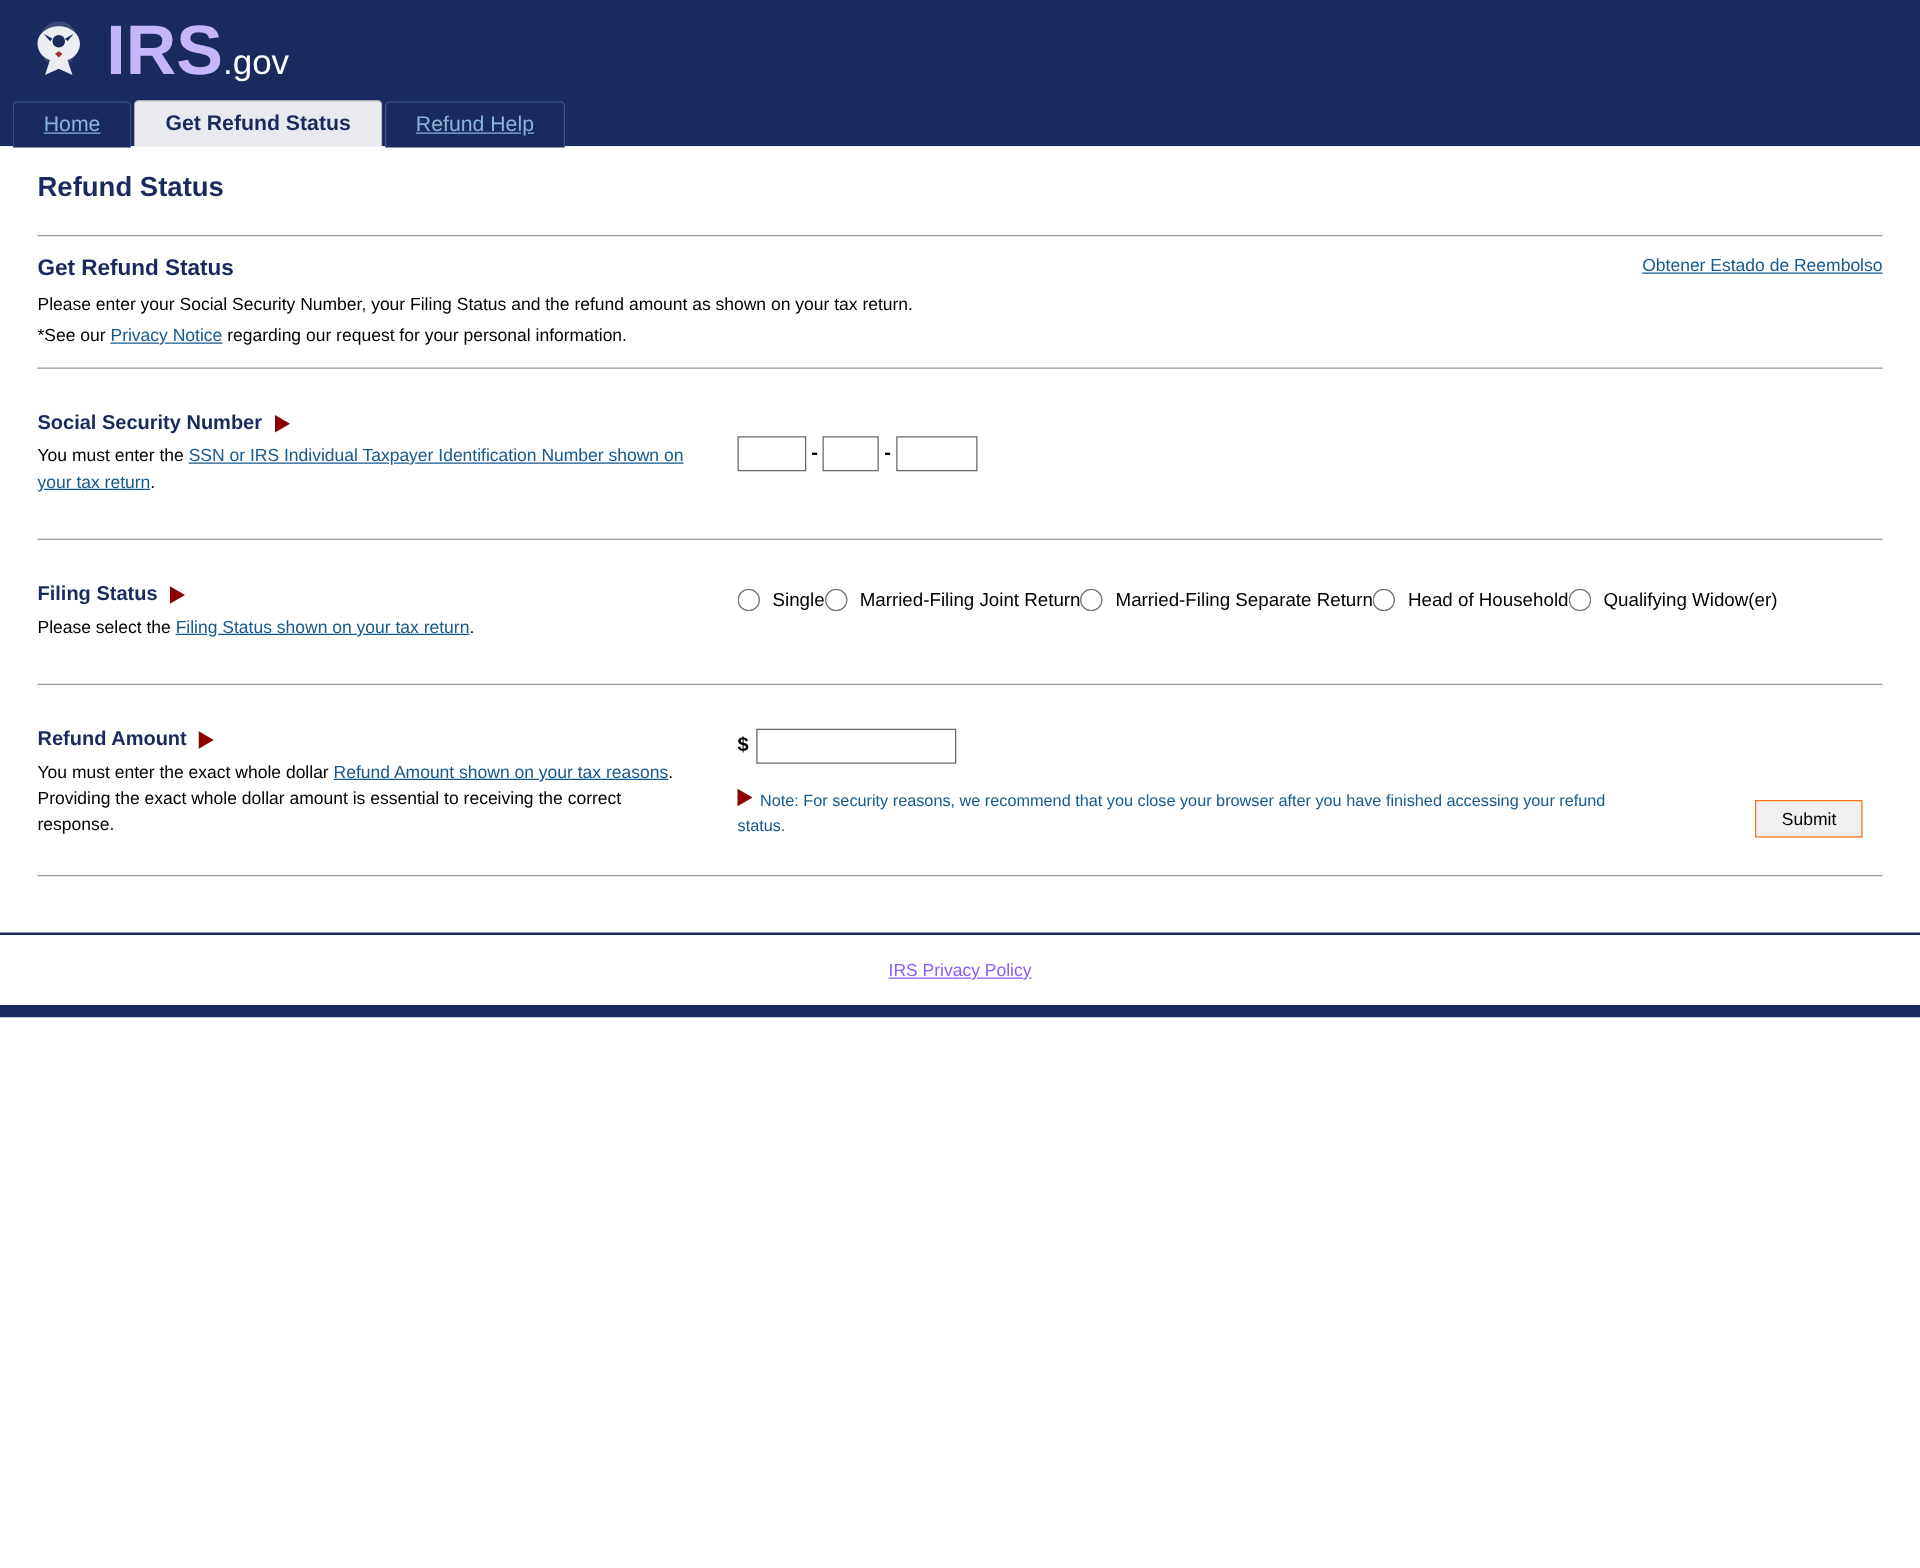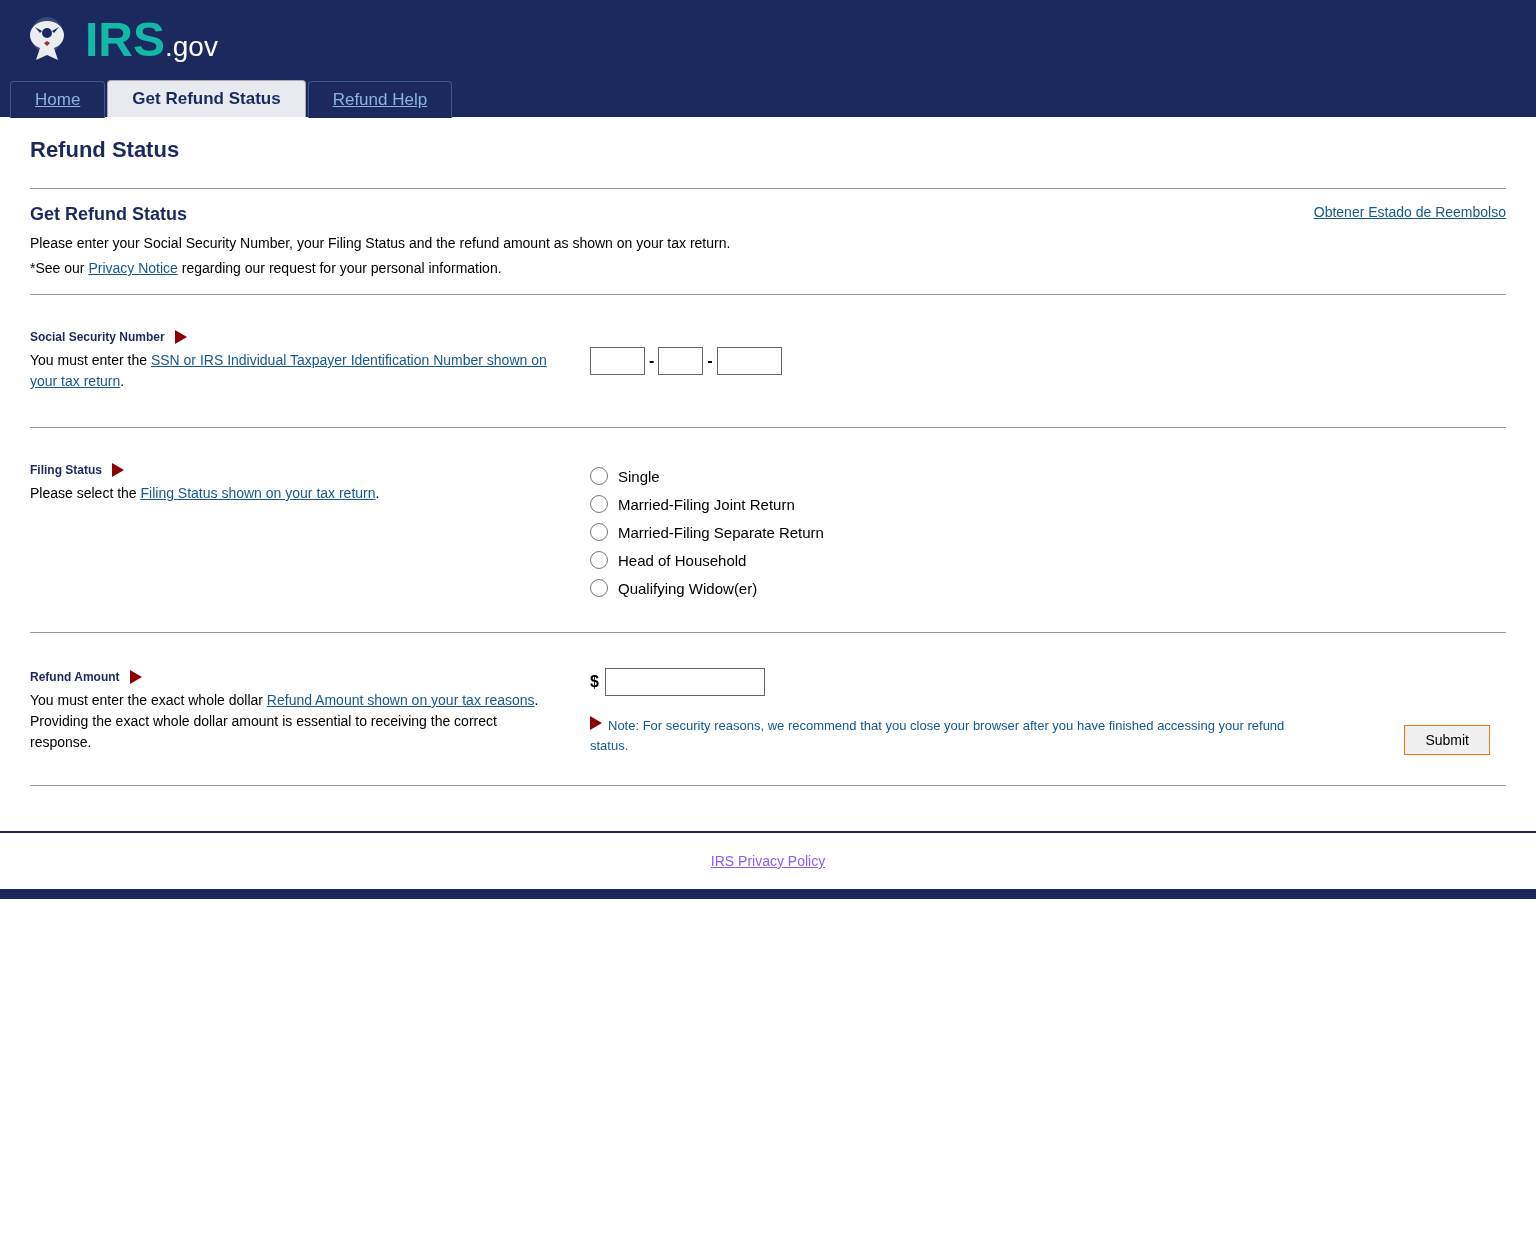--- a/index.html
+++ b/index.html
@@ -116,21 +116,21 @@
       flex: 0 0 520px;
     }
     .form-field-col {
       flex: 1;
       display: flex;
       flex-direction: column;
       justify-content: flex-start;
     }
     .field-title {
       color: #1a2a5e;
-      font-size: 12px;
+      font-size: 16px;
       font-weight: bold;
       margin-bottom: 6px;
       display: flex;
       align-items: center;
       gap: 6px;
     }
     .required-triangle {
       display: inline-block;
       width: 0;
       height: 0;
@@ -177,22 +177,20 @@
       font-size: 14px;
     }
     .ssn-dash {
       font-size: 16px;
       font-weight: bold;
       color: #000;
     }
     
     .radio-group {
       display: flex;
-      flex-direction: column;
-      gap: 10px;
       margin-top: 4px;
     }
     .radio-item {
       display: flex;
       align-items: center;
       gap: 10px;
       cursor: pointer;
     }
     .radio-item input[type="radio"] {
       width: 18px;
@@ -280,21 +278,21 @@
       <rect width="55" height="55" fill="#1a2a5e"></rect>
       <ellipse cx="27" cy="22" rx="16" ry="18" fill="#fff" opacity="0.15"></ellipse>
 
       <path d="M27 8 C18 8 10 14 10 22 C10 28 14 33 20 35 L16 47 L27 42 L38 47 L34 35 C40 33 44 28 44 22 C44 14 36 8 27 8Z" fill="white" opacity="0.9"></path>
       <circle cx="27" cy="20" r="5" fill="#1a2a5e"></circle>
       <path d="M22 18 L15 14 L20 20Z" fill="#1a2a5e"></path>
       <path d="M32 18 L39 14 L34 20Z" fill="#1a2a5e"></path>
       <path d="M24 30 L27 33 L30 30 L27 28Z" fill="#8b0000" opacity="0.8"></path>
     </svg>
     <div>
-      <span class="header-title" style="color:#14b8a6; font-size:48px; font-weight:bold;">IRS</span><span class="header-title" style="color:white; font-size:28px; font-weight:normal;">.gov</span>
+      <span class="header-title" style="color:#c4b5fd; font-size:56px; font-weight:bold;">IRS</span><span class="header-title" style="color:white; font-size:28px; font-weight:normal;">.gov</span>
     </div>
   </div>
 </div>
 
 <div class="nav">
   <div class="nav-tab" style="color:#8ab4d8; text-decoration:underline;">
     <span>Home</span>
   </div>
   <div class="nav-tab active">
     <span>Get Refund Status</span>

